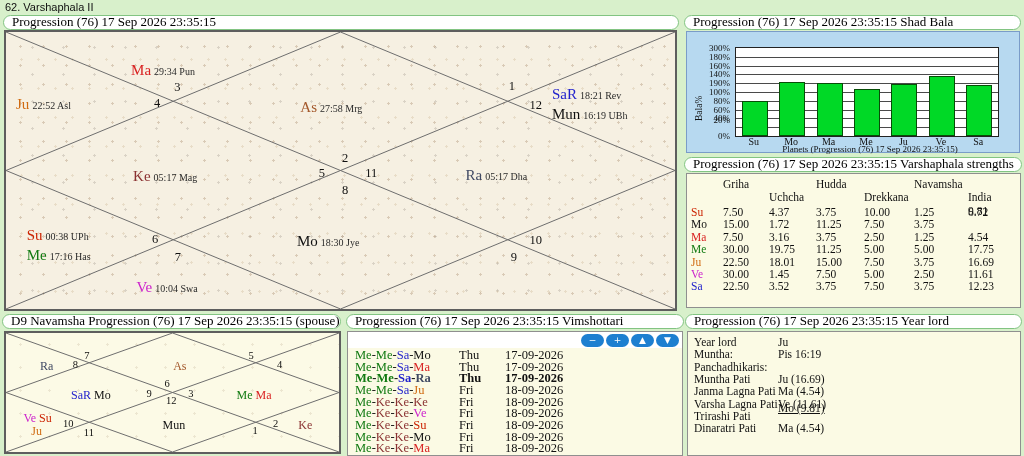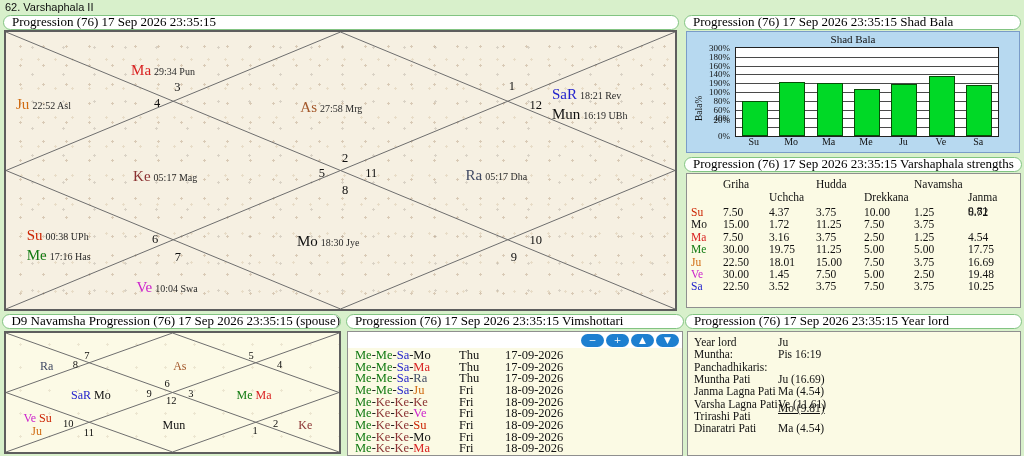--- a/index.html
+++ b/index.html
@@ -120,21 +120,20 @@
     <div class="planet" style="left: 3.1%; top: 70.5%;"><span class="pcode" style="color: rgb(204, 34, 0);">Su</span><span class="pdet">00:38 UPh</span></div>
     <div class="planet" style="left: 3.1%; top: 77.6%;"><span class="pcode" style="color: rgb(17, 122, 17);">Me</span><span class="pdet">17:16 Has</span></div>
     <div class="planet" style="left: 43.5%; top: 72.6%;"><span class="pcode" style="color: rgb(17, 17, 17);">Mo</span><span class="pdet">18:30 Jye</span></div>
     <div class="planet" style="left: 19.5%; top: 89.3%;"><span class="pcode" style="color: rgb(204, 34, 204);">Ve</span><span class="pdet">10:04 Swa</span></div>
   </div>
 
 <div class="pill" style="left:684px;top:15px;width:337px;">
   <span>Progression (76) 17 Sep 2026  23:35:15 Shad Bala</span>
 </div>
 <div class="box" id="sb-box">
-  <div class="sb-title">Shad Bala</div>
   <div class="sb-ylabel">Bala%</div>
   <div id="sb-ticks">
       <div class="sb-tick" style="top: 88px;">0%</div>
       <div class="sb-tick" style="top: 72px;">20%</div>
       <div class="sb-tick" style="top: 70.4px;">40%</div>
       <div class="sb-tick" style="top: 61.6px;">60%</div>
       <div class="sb-tick" style="top: 52.8px;">80%</div>
       <div class="sb-tick" style="top: 44px;">100%</div>
       <div class="sb-tick" style="top: 35.2px;">190%</div>
       <div class="sb-tick" style="top: 26.4px;">140%</div>
@@ -162,32 +161,33 @@
     </div>
   <div id="sb-cats">
       <div class="sb-cat" style="left: 18.7143px;">Su</div>
       <div class="sb-cat" style="left: 56.1429px;">Mo</div>
       <div class="sb-cat" style="left: 93.5714px;">Ma</div>
       <div class="sb-cat" style="left: 131px;">Me</div>
       <div class="sb-cat" style="left: 168.429px;">Ju</div>
       <div class="sb-cat" style="left: 205.857px;">Ve</div>
       <div class="sb-cat" style="left: 243.286px;">Sa</div>
     </div>
+  <div class="sb-xlabel">Planets (Progression (76) 17 Sep 2026  23:35:15)</div>
 </div>
 
 <div class="pill" style="left:684px;top:157px;width:338px;">
   <span>Progression (76) 17 Sep 2026  23:35:15 Varshaphala strengths</span>
 </div>
 <div class="box" id="st-body">
     <div class="st-cell" style="left: 36px; top: 5px;">Griha</div>
     <div class="st-cell" style="left: 129px; top: 5px;">Hudda</div>
     <div class="st-cell" style="left: 227px; top: 5px;">Navamsha</div>
     <div class="st-cell" style="left: 82px; top: 18px;">Uchcha</div>
     <div class="st-cell" style="left: 177px; top: 18px;">Drekkana</div>
-    <div class="st-cell" style="left: 281px; top: 18px;">Janma</div>
+    <div class="st-cell" style="left: 281px; top: 18px;">India</div>
     <div class="st-cell" style="left: 4px; top: 33px; color: rgb(204, 34, 0);">Su</div>
     <div class="st-cell" style="left: 36px; top: 33px;">7.50</div>
     <div class="st-cell" style="left: 82px; top: 33px;">4.37</div>
     <div class="st-cell" style="left: 129px; top: 33px;">3.75</div>
     <div class="st-cell" style="left: 177px; top: 33px;">10.00</div>
     <div class="st-cell" style="left: 227px; top: 33px;">1.25</div>
     <div class="st-cell" style="left: 281px; top: 33px;">6.72</div>
     <div class="st-cell" style="left: 4px; top: 45.4px; color: rgb(17, 17, 17);">Mo</div>
     <div class="st-cell" style="left: 36px; top: 45.4px;">15.00</div>
     <div class="st-cell" style="left: 82px; top: 45.4px;">1.72</div>
@@ -215,31 +215,31 @@
     <div class="st-cell" style="left: 129px; top: 82.6px;">15.00</div>
     <div class="st-cell" style="left: 177px; top: 82.6px;">7.50</div>
     <div class="st-cell" style="left: 227px; top: 82.6px;">3.75</div>
     <div class="st-cell" style="left: 281px; top: 82.6px;">16.69</div>
     <div class="st-cell" style="left: 4px; top: 95px; color: rgb(204, 34, 204);">Ve</div>
     <div class="st-cell" style="left: 36px; top: 95px;">30.00</div>
     <div class="st-cell" style="left: 82px; top: 95px;">1.45</div>
     <div class="st-cell" style="left: 129px; top: 95px;">7.50</div>
     <div class="st-cell" style="left: 177px; top: 95px;">5.00</div>
     <div class="st-cell" style="left: 227px; top: 95px;">2.50</div>
-    <div class="st-cell" style="left: 281px; top: 95px;">19.48</div>
+    <div class="st-cell" style="left: 281px; top: 95px;">11.61</div>
     <div class="st-cell" style="left: 4px; top: 107.4px; color: rgb(34, 34, 204);">Sa</div>
     <div class="st-cell" style="left: 36px; top: 107.4px;">22.50</div>
     <div class="st-cell" style="left: 82px; top: 107.4px;">3.52</div>
     <div class="st-cell" style="left: 129px; top: 107.4px;">3.75</div>
     <div class="st-cell" style="left: 177px; top: 107.4px;">7.50</div>
     <div class="st-cell" style="left: 227px; top: 107.4px;">3.75</div>
-    <div class="st-cell" style="left: 281px; top: 107.4px;">10.25</div>
-  </div>
-
-<div class="pill" style="left:2px;top:314px;width:339px;text-align:right;">
+    <div class="st-cell" style="left: 281px; top: 107.4px;">12.23</div>
+  </div>
+
+<div class="pill" style="left:2px;top:314px;width:339px;">
   <span>D9 Navamsha Progression (76) 17 Sep 2026  23:35:15 (spouse)</span>
 </div>
 <div class="box" id="d9-chart">
   <svg class="lines" viewBox="0 0 100 100" preserveAspectRatio="none">
     <g stroke="#6e6e6e" stroke-width="1" vector-effect="non-scaling-stroke">
       <line x1="0" y1="0" x2="100" y2="100" vector-effect="non-scaling-stroke"></line>
       <line x1="100" y1="0" x2="0" y2="100" vector-effect="non-scaling-stroke"></line>
       <line x1="50" y1="0" x2="0" y2="50" vector-effect="non-scaling-stroke"></line>
       <line x1="0" y1="50" x2="50" y2="100" vector-effect="non-scaling-stroke"></line>
       <line x1="50" y1="100" x2="100" y2="50" vector-effect="non-scaling-stroke"></line>
@@ -284,21 +284,21 @@
       <div class="vrow" style="top: 17px;">
         <span class="vcodes"><span style="color: rgb(17, 122, 17);">Me</span><span style="color: rgb(17, 17, 17);">-</span><span style="color: rgb(17, 122, 17);">Me</span><span style="color: rgb(17, 17, 17);">-</span><span style="color: rgb(34, 34, 204);">Sa</span><span style="color: rgb(17, 17, 17);">-</span><span style="color: rgb(17, 17, 17);">Mo</span></span>
         <span class="vday">Thu</span>
         <span class="vdate">17-09-2026</span>
       </div>
       <div class="vrow" style="top: 28.65px;">
         <span class="vcodes"><span style="color: rgb(17, 122, 17);">Me</span><span style="color: rgb(17, 17, 17);">-</span><span style="color: rgb(17, 122, 17);">Me</span><span style="color: rgb(17, 17, 17);">-</span><span style="color: rgb(34, 34, 204);">Sa</span><span style="color: rgb(17, 17, 17);">-</span><span style="color: rgb(217, 34, 34);">Ma</span></span>
         <span class="vday">Thu</span>
         <span class="vdate">17-09-2026</span>
       </div>
-      <div class="vrow" style="top: 40.3px;">
+      <div class="vrow" style="top: 40.3px; font-weight: bold;">
         <span class="vcodes"><span style="color: rgb(17, 122, 17);">Me</span><span style="color: rgb(17, 17, 17);">-</span><span style="color: rgb(17, 122, 17);">Me</span><span style="color: rgb(17, 17, 17);">-</span><span style="color: rgb(34, 34, 204);">Sa</span><span style="color: rgb(17, 17, 17);">-</span><span style="color: rgb(65, 74, 100);">Ra</span></span>
         <span class="vday">Thu</span>
         <span class="vdate">17-09-2026</span>
       </div>
       <div class="vrow" style="top: 51.95px;">
         <span class="vcodes"><span style="color: rgb(17, 122, 17);">Me</span><span style="color: rgb(17, 17, 17);">-</span><span style="color: rgb(17, 122, 17);">Me</span><span style="color: rgb(17, 17, 17);">-</span><span style="color: rgb(34, 34, 204);">Sa</span><span style="color: rgb(17, 17, 17);">-</span><span style="color: rgb(208, 106, 16);">Ju</span></span>
         <span class="vday">Fri</span>
         <span class="vdate">18-09-2026</span>
       </div>
       <div class="vrow" style="top: 63.6px;">

